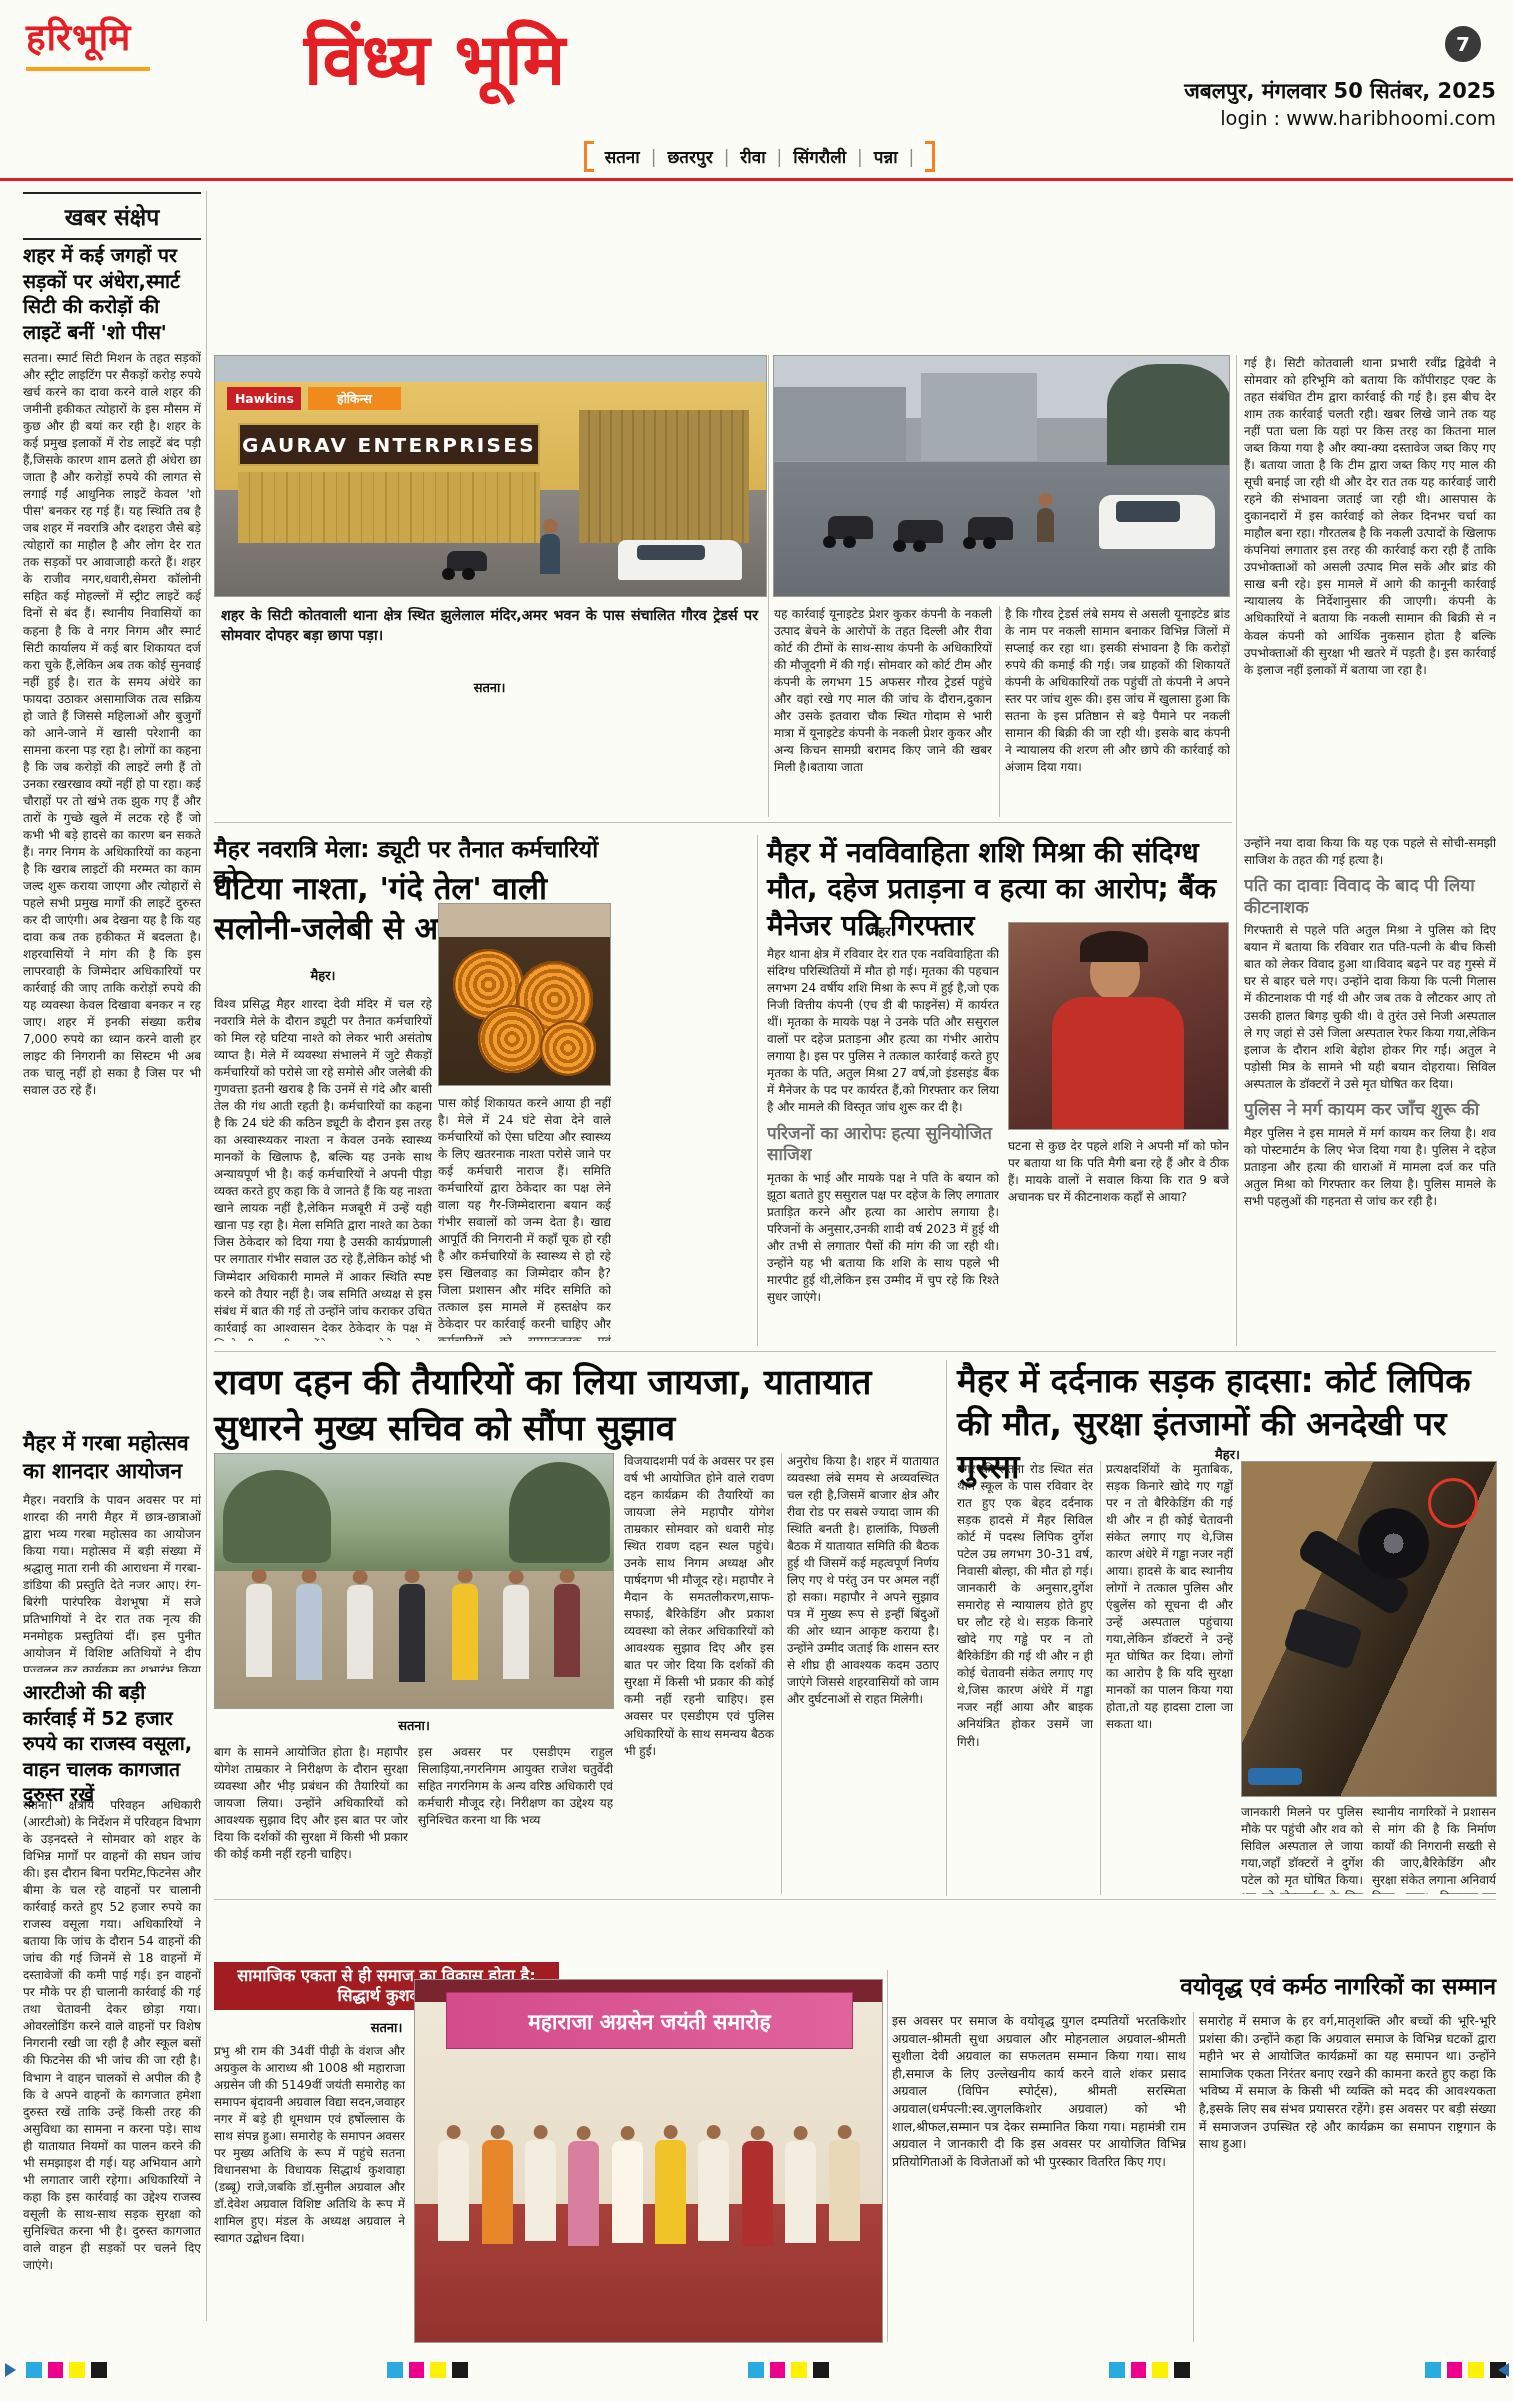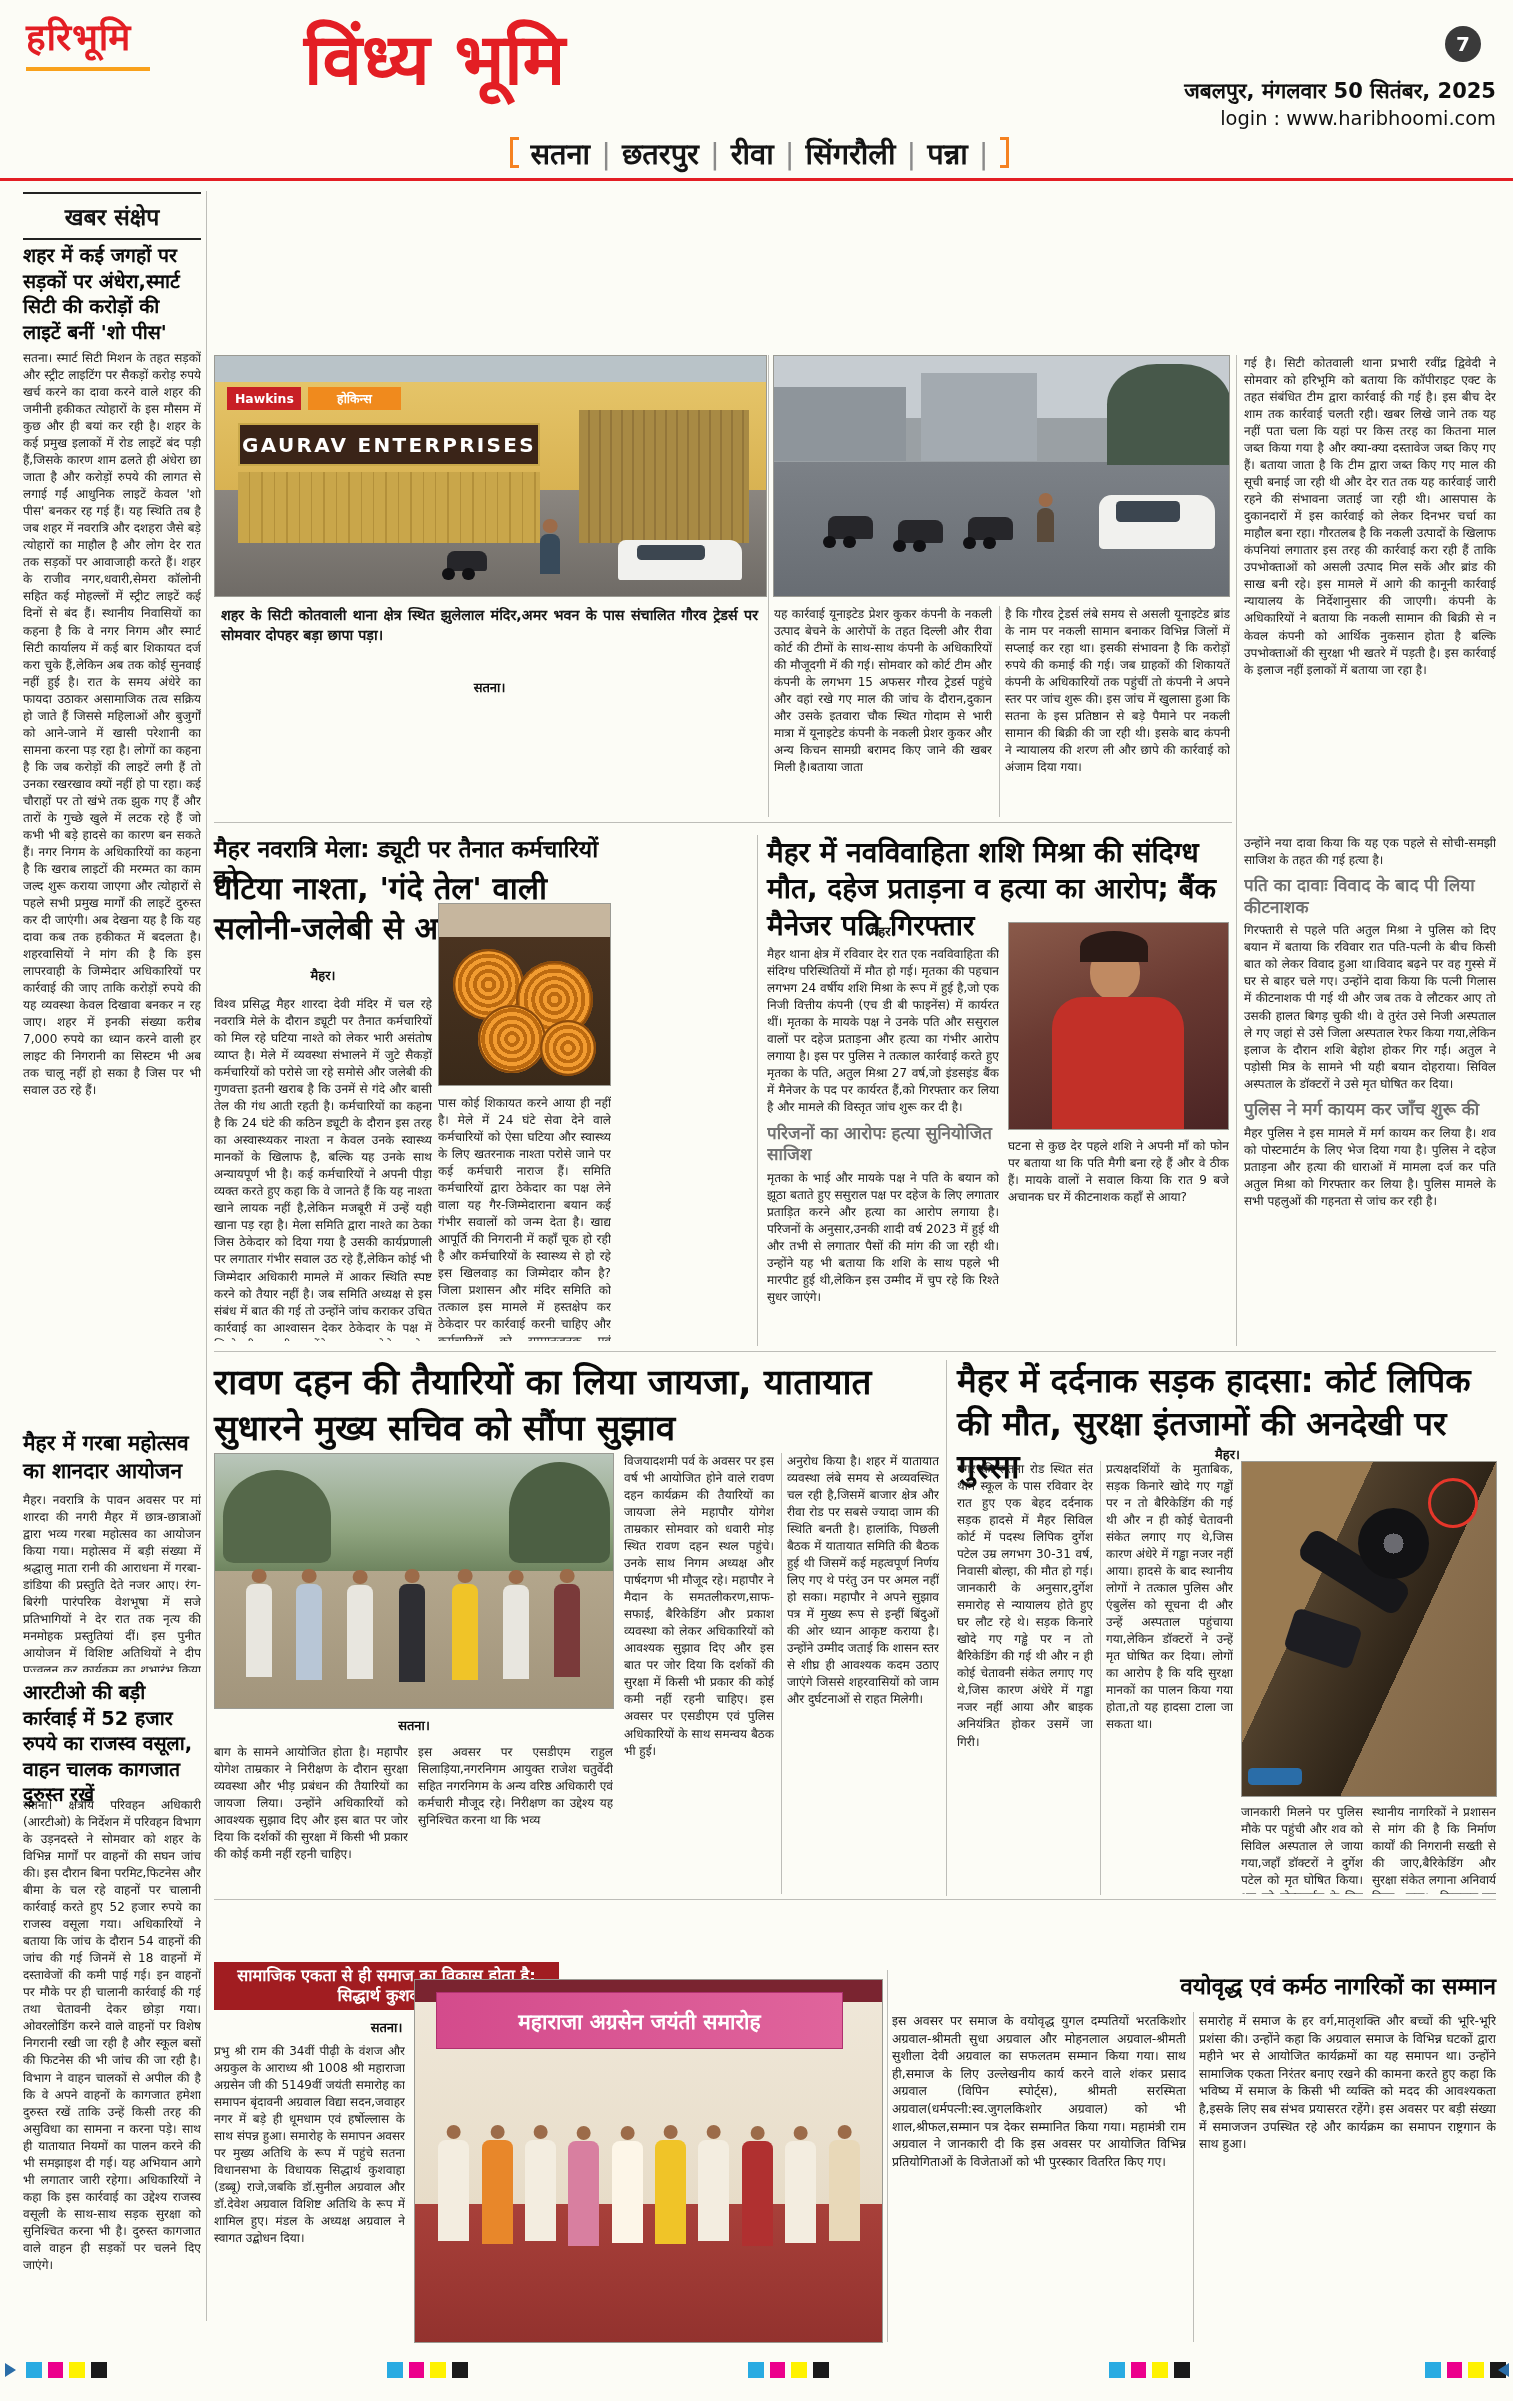--- a/index.html
+++ b/index.html
@@ -19,21 +19,21 @@
   .subhead { font-weight:bold; color:#737373; font-size:17px; line-height:1.25; margin:6.2px 0 4.6px 0; }
 
   
   .logo { font-size:37px; font-weight:bold; color:#e31e24; letter-spacing:0.8px; }
   .logo-accent { background:#f9a11b; }
   .edition { font-size:71px; font-weight:bold; color:#e31e24; }
   .page-circle { width:36px; height:36px; border-radius:50%; background:#3a3a3a; color:#fff;
     display:flex; align-items:center; justify-content:center; font-size:20px; font-weight:bold; }
   .dateline { font-size:21px; font-weight:bold; text-align:right; color:#101010; }
   .login { font-size:19.4px; text-align:right; color:#101010; }
-  .cities { display:flex; align-items:center; justify-content:center; gap:11px; font-size:29px; font-weight:bold; }
+  .cities { display:flex; align-items:center; justify-content:center; gap:11px; font-size:17px; font-weight:bold;margin-top:8px; }
   .cities .city:not(:last-child)::after { content:"|"; color:#8a8a8a; font-weight:normal; margin-left:11px; }
   .bracket { width:9.3px; height:31px; }
   .bracket.l { border-left:3.1px solid #f58220; border-top:3.1px solid #f58220; border-bottom:3.1px solid #f58220; }
   .bracket.r { border-right:3.1px solid #f58220; border-top:3.1px solid #f58220; border-bottom:3.1px solid #f58220; }
   .red-rule { background:#e31e24; }
 
   
   .sb-header { border-top:2.3px solid #222; border-bottom:2.3px solid #222; text-align:center;
     font-size:23px; font-weight:bold; padding:6.2px 0; }
   .sb-head { font-weight:bold; font-size:19.4px; line-height:1.32; color:#0a0a0a; }
@@ -218,21 +218,21 @@
   <div class="abs body-text" style="left:1372px;top:1804px;width:124px;height:90px;">स्थानीय नागरिकों ने प्रशासन से मांग की है कि निर्माण कार्यों की निगरानी सख्ती से की जाए,बैरिकेडिंग और सुरक्षा संकेत लगाना अनिवार्य किया जाए। फिलहाल,इस घटना से पूरे क्षेत्र में शोक की लहर है।</div>
 
   <div class="hrule" style="left:214px;top:1899px;width:1282px;"></div>
 
 
   <div class="abs reverse-box" style="left:214px;top:1962px;width:345px;height:48px;font-size:16.3px;">सामाजिक एकता से ही समाज का विकास होता है: सिद्धार्थ कुशवाहा</div>
   <div class="abs byline" style="left:214px;top:2018px;width:345px;">सतना।</div>
   <div class="abs body-text" style="left:214px;top:2043px;width:191px;height:310px;">प्रभु श्री राम की 34वीं पीढ़ी के वंशज और अग्रकुल के आराध्य श्री 1008 श्री महाराजा अग्रसेन जी की 5149वीं जयंती समारोह का समापन बृंदावनी अग्रवाल विद्या सदन,जवाहर नगर में बड़े ही धूमधाम एवं हर्षोल्लास के साथ संपन्न हुआ। समारोह के समापन अवसर पर मुख्य अतिथि के रूप में पहुंचे सतना विधानसभा के विधायक सिद्धार्थ कुशवाहा (डब्बू) राजे,जबकि डॉ.सुनील अग्रवाल और डॉ.देवेश अग्रवाल विशिष्ट अतिथि के रूप में शामिल हुए। मंडल के अध्यक्ष अग्रवाल ने स्वागत उद्बोधन दिया।</div>
 
   <div class="photo" style="left:414px;top:1979px;width:469px;height:364px;background:linear-gradient(180deg,#7a2430 0%,#7a2430 6%,#efe7d8 6%,#e7dcc8 62%,#a8403a 62%,#93322e 100%);">
-    <div class="abs" style="left:21px;top:12.4px;width:407px;height:57px;background:linear-gradient(90deg,#d44b8c,#e0649c);color:#fff;font-weight:bold;font-size:21px;display:flex;align-items:center;justify-content:center;border:1.5px solid #b03070;">महाराजा अग्रसेन जयंती समारोह</div>
+    <div class="abs" style="left:31px;top:12.4px;width:407px;height:57px;background:linear-gradient(90deg,#d44b8c,#e0649c);color:#fff;font-weight:bold;font-size:21px;display:flex;align-items:center;justify-content:center;border:1.5px solid #b03070;">महाराजा अग्रसेन जयंती समारोह</div>
     <div class="person" style="left:23px;bottom:101px;width:31px;height:101px;background:#f3ede0;"></div>
     <div class="person" style="left:67px;bottom:98px;width:31px;height:104px;background:#e8872a;"></div>
     <div class="person" style="left:110px;bottom:101px;width:31px;height:101px;background:#f3ede0;"></div>
     <div class="person" style="left:153px;bottom:96px;width:31px;height:105px;background:#d87fa0;"></div>
     <div class="person" style="left:197px;bottom:99px;width:31px;height:102px;background:#fdf6e8;"></div>
     <div class="person" style="left:240px;bottom:98px;width:31px;height:104px;background:#f0c428;"></div>
     <div class="person" style="left:283px;bottom:101px;width:31px;height:101px;background:#f3ede0;"></div>
     <div class="person" style="left:327px;bottom:96px;width:31px;height:105px;background:#b03030;"></div>
     <div class="person" style="left:370px;bottom:99px;width:31px;height:102px;background:#f3ede0;"></div>
     <div class="person" style="left:414px;bottom:101px;width:31px;height:101px;background:#e8d8b8;"></div>

